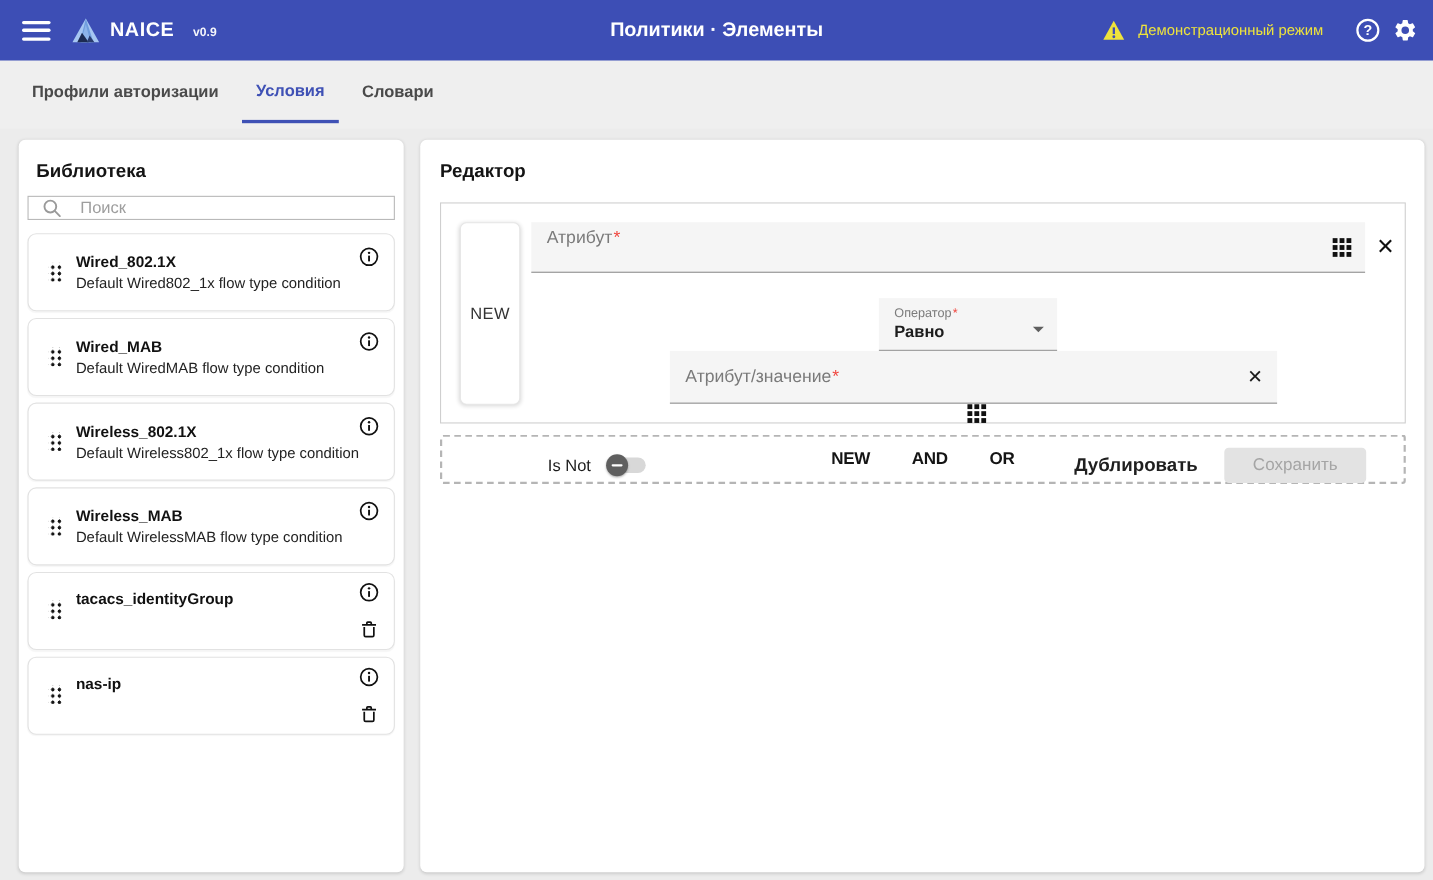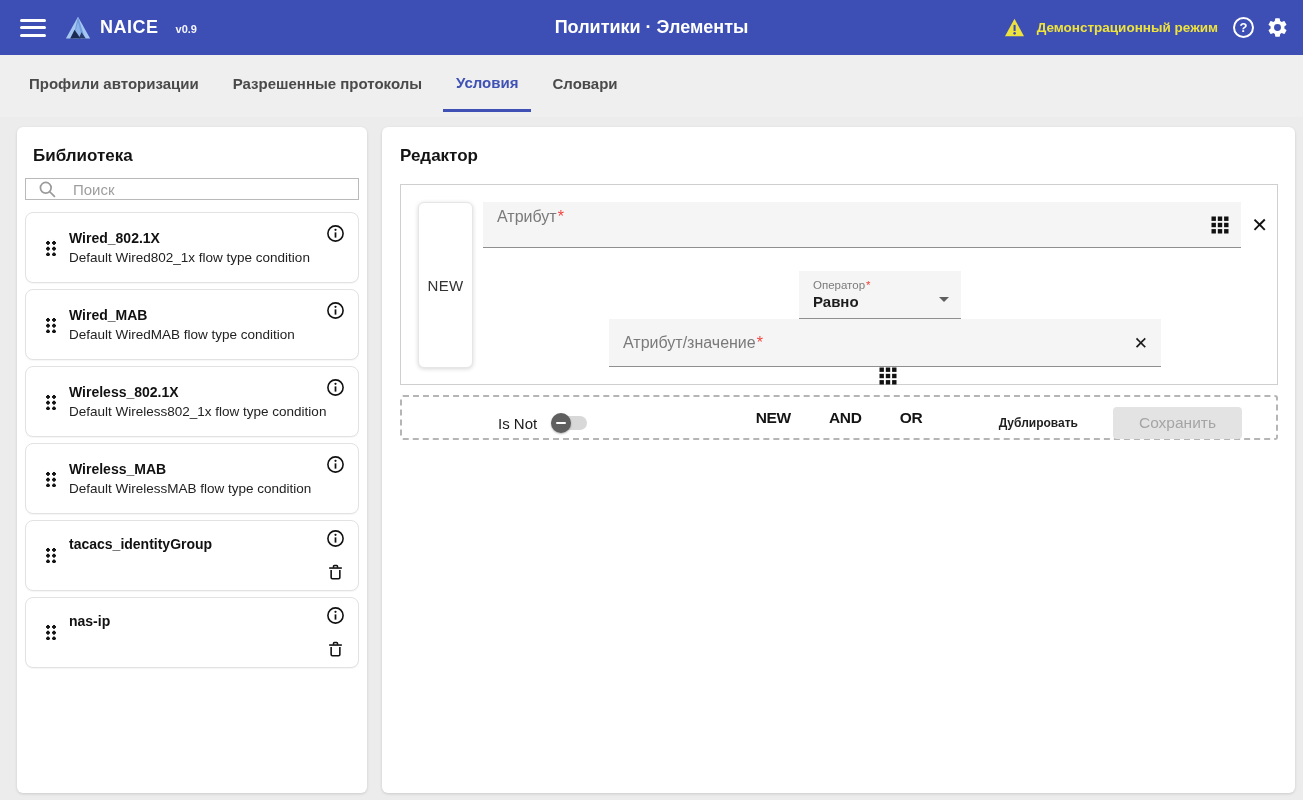--- a/index.html
+++ b/index.html
@@ -21,21 +21,21 @@
   .logo { width: 28px; height: 26px; margin-right: 8px; display: flex; align-items: center; }
   .brand { display: flex; align-items: baseline; gap: 17px; }
   .brand-name { font-size: 18px; font-weight: 700; letter-spacing: .5px; }
   .brand-ver { font-size: 11px; font-weight: 600; opacity: .95; }
   .topbar .title {
     position: absolute; left: 0; right: 0; text-align: center;
     font-size: 18px; font-weight: 600; pointer-events: none;
   }
   .topbar .right { margin-left: auto; display: flex; align-items: center; gap: 12px; z-index: 2; }
   .warn-icon { width: 21px; height: 19px; display: flex; }
-  .demo { color: #eee33c; font-size: 13.5px; font-weight: 700; margin-right: 3px; }
+  .demo { color: #eee33c; font-size: 13.5px; font-weight: 400; margin-right: 18px; }
   .help {
     width: 21px; height: 21px; border: 2px solid #fff; border-radius: 50%;
     display: flex; align-items: center; justify-content: center;
     font-size: 13px; font-weight: 700; color: #fff; cursor: pointer;
   }
   .gear { width: 23px; height: 23px; display: flex; cursor: pointer; }
   
   .tabbar {
     height: 62px; background: #efefef; display: flex; align-items: flex-start;
     padding-left: 16px;
@@ -133,21 +133,21 @@
   .isnot { font-size: 15px; color: #1b1b1b; }
   .toggle { position: relative; width: 36px; height: 20px; margin-left: 14px; cursor: pointer; flex: none; }
   .toggle .track { position: absolute; left: 2px; right: 0; top: 3px; height: 14px; border-radius: 7px; background: #d8d8d8; }
   .toggle .thumb {
     position: absolute; left: 0; top: 0; width: 20px; height: 20px; border-radius: 50%;
     background: #5f5f5f; box-shadow: 0 1px 2px rgba(0,0,0,.3);
     display: flex; align-items: center; justify-content: center;
   }
   .toggle .minus { width: 10px; height: 2px; background: #fff; border-radius: 1px; }
   .sp { flex: 1; }
-  .dup { font-size: 12px; font-weight: 600; color: #1f1f1f; cursor: pointer; margin-right: 35px; }
+  .dup { font-size: 17px; font-weight: 600; color: #1f1f1f; cursor: pointer; margin-right: 24px; }
   .save {
     border: 0; border-radius: 4px; background: #e3e3e3; color: #a5a5a5;
     font-size: 15.5px; font-weight: 500; padding: 7px 26px; margin-right: 35px;
     cursor: default; font-family: inherit;
   }
   .dashed {
     margin: 10px 17px 0 18px; height: 45px; border: 2px dashed #b5b5b5; border-radius: 3px;
     display: flex; align-items: center; justify-content: center; gap: 38px;
   }
   .add-btn { font-size: 15.5px; font-weight: 700; color: #141414; letter-spacing: -.3px; cursor: pointer; }
@@ -192,21 +192,20 @@
       <span class="gear">
         <svg viewBox="0 0 24 24" width="23" height="23" aria-hidden="true" fill="#ffffff">
           <path d="M19.14 12.94c.04-.31.06-.63.06-.94s-.02-.63-.06-.94l2.03-1.58a.5.5 0 0 0 .12-.64l-1.92-3.32a.5.5 0 0 0-.61-.22l-2.39.96a7.3 7.3 0 0 0-1.62-.94l-.36-2.54a.5.5 0 0 0-.5-.42h-3.84a.5.5 0 0 0-.5.42l-.36 2.54c-.59.24-1.13.56-1.62.94l-2.39-.96a.5.5 0 0 0-.61.22L2.71 8.84a.5.5 0 0 0 .12.64l2.03 1.58c-.04.31-.06.63-.06.94s.02.63.06.94l-2.03 1.58a.5.5 0 0 0-.12.64l1.92 3.32c.14.24.42.34.61.22l2.39-.96c.5.38 1.03.7 1.62.94l.36 2.54a.5.5 0 0 0 .5.42h3.84a.5.5 0 0 0 .5-.42l.36-2.54a7.3 7.3 0 0 0 1.62-.94l2.39.96c.24.1.47 0 .61-.22l1.92-3.32a.5.5 0 0 0-.12-.64l-2.03-1.58zM12 15.6A3.6 3.6 0 1 1 15.6 12 3.6 3.6 0 0 1 12 15.6z"></path>
         </svg>
       </span>
     </div>
   </header>
 
   <nav class="tabbar">
     <div class="tab">Профили авторизации</div>
-    <div class="tab">Разрешенные протоколы</div>
     <div class="tab active">Условия</div>
     <div class="tab">Словари</div>
   </nav>
 
   <section class="panel library">
     <h2>Библиотека</h2>
     <div class="search">
       <svg viewBox="0 0 22 22" width="19" height="19" aria-hidden="true">
         <circle cx="9" cy="9" r="6.2" fill="none" stroke="#9a9a9a" stroke-width="2"></circle>
         <line x1="13.6" y1="13.6" x2="19" y2="19" stroke="#9a9a9a" stroke-width="2" stroke-linecap="round"></line>

